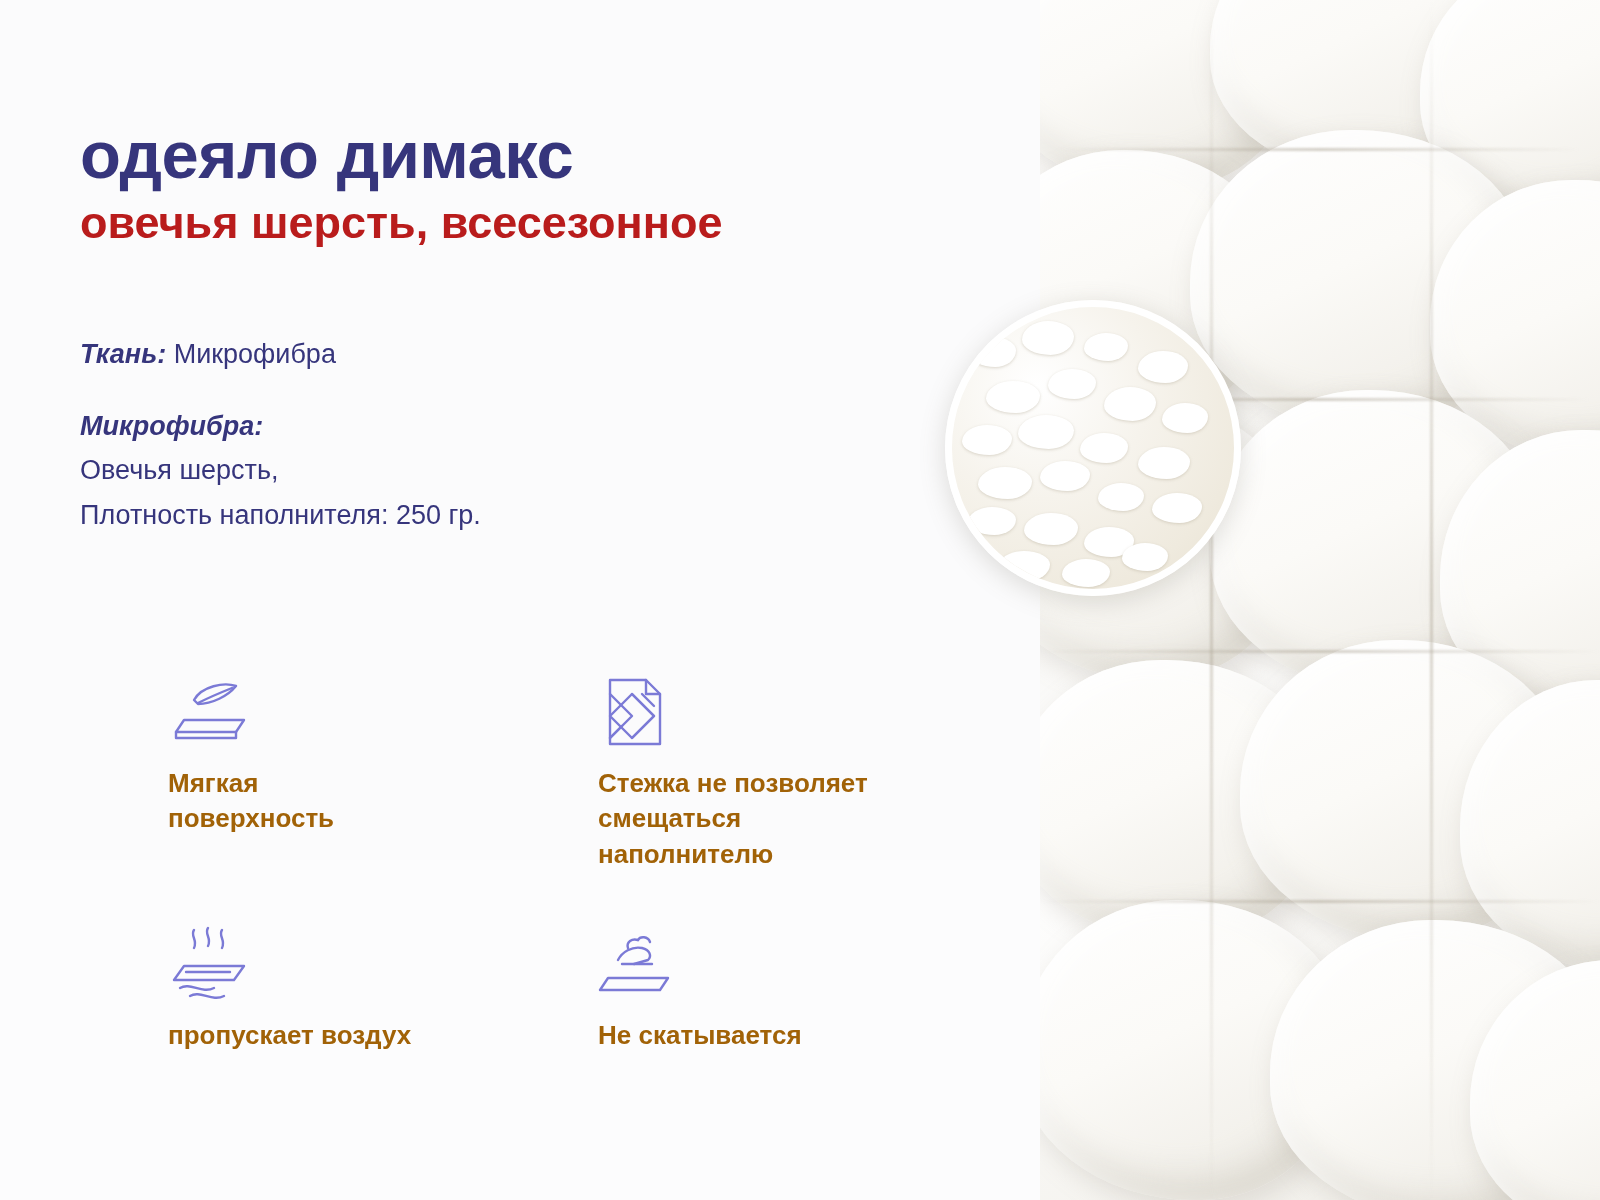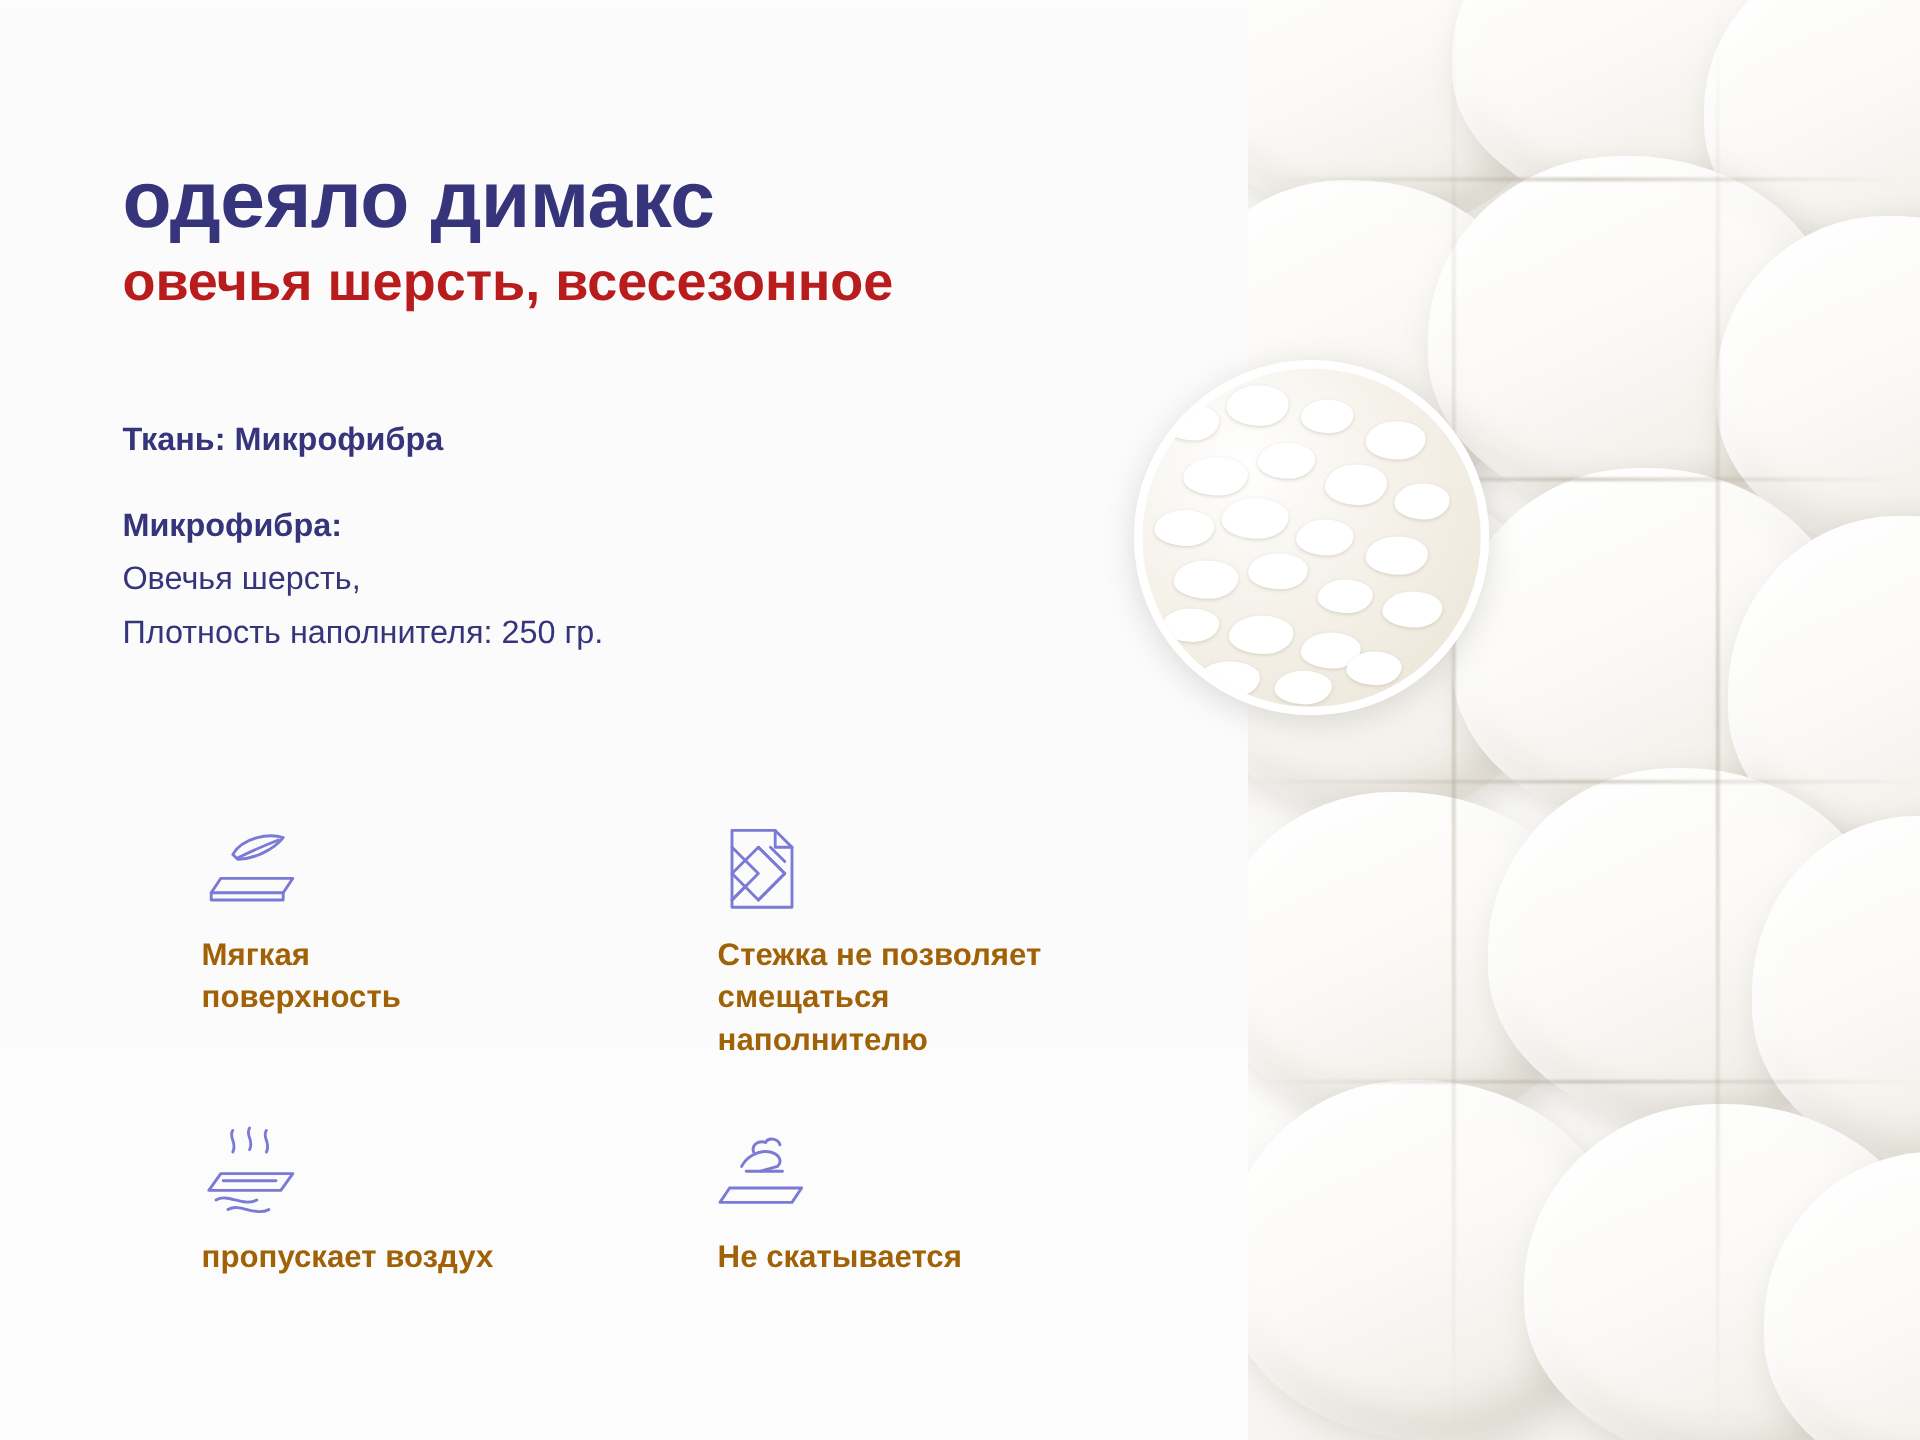--- a/index.html
+++ b/index.html
@@ -18,26 +18,26 @@
     width: 1600px;
     height: 1200px;
     background: #fcfcfd;
     overflow: hidden;
   }
 
   
   .left-panel {
     position: absolute;
     left: 0;
-    top: 12px;
+    top: 0;
     width: 1060px;
     height: 860px;
     background: #fbfbfc;
     box-sizing: border-box;
-    padding: 120px 0 0 102px;
+    padding: 120px 0 0 80px;
   }
 
   .title-block {
     width: 780px;
   }
   .title-main {
     font-size: 67px;
     font-weight: bold;
     color: #36357c;
     letter-spacing: -0.5px;
@@ -57,23 +57,24 @@
     width: 760px;
   }
   .spec-row {
     font-size: 27px;
     color: #36357c;
     line-height: 1.55;
     margin-bottom: 30px;
   }
   .spec-label {
     font-weight: bold;
+    font-style: italic;
   }
   .spec-value {
-    font-weight: bold;
+    font-weight: normal;
   }
   .spec-lines {
     font-size: 27px;
     color: #36357c;
     line-height: 1.66;
     font-weight: normal;
   }
   .spec-lines div { white-space: nowrap; }
 
   

